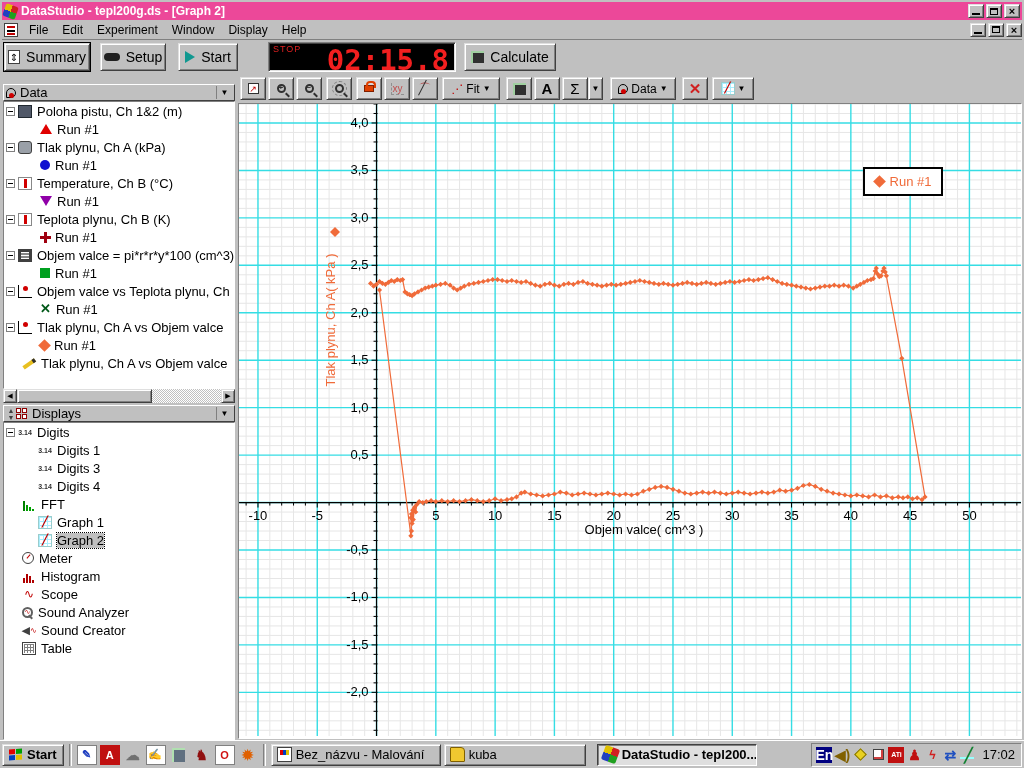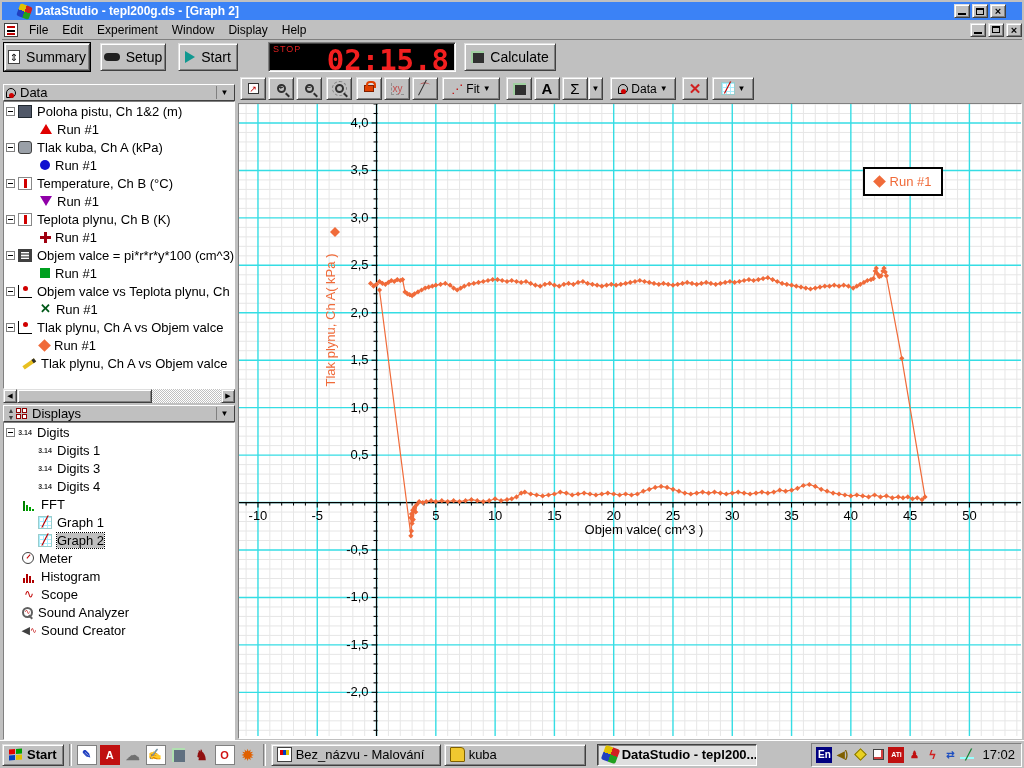--- a/index.html
+++ b/index.html
@@ -3,21 +3,21 @@
 <meta charset="utf-8">
 <style>
   * { margin:0; padding:0; box-sizing:border-box; }
   html,body { width:1024px; height:768px; overflow:hidden; }
   body { font-family:"Liberation Sans", sans-serif; font-size:12px; background:#c0c0c0; position:relative; }
 
   .raised { background:#c0c0c0; border:1px solid; border-color:#dfdfdf #404040 #404040 #dfdfdf; box-shadow: inset 1px 1px 0 #ffffff, inset -1px -1px 0 #808080; }
   .sunken { background:#fff; border:1px solid; border-color:#808080 #ffffff #ffffff #808080; box-shadow: inset 1px 1px 0 #404040, inset -1px -1px 0 #dfdfdf; }
 
   
-  #titlebar { position:absolute; left:2px; top:2px; right:2px; height:18px; background:#3b82f6; color:#fff; display:flex; align-items:center; padding:0 16px; }
+  #titlebar { position:absolute; left:2px; top:2px; right:2px; height:18px; background:#ec4899; color:#fff; display:flex; align-items:center; padding:0 2px; }
   #titlebar .title { font-weight:bold; font-size:12px; margin-left:4px; flex:1; white-space:nowrap; }
   .winbtn { width:16px; height:14px; margin-left:2px; display:inline-flex; align-items:center; justify-content:center; font-size:10px; font-weight:bold; color:#000; }
   .glyph-min { width:8px; height:3px; border-bottom:2px solid #000; margin-top:5px; }
   .glyph-rest { width:8px; height:7px; border:1px solid #000; border-top:2px solid #000; background:#c0c0c0; }
   .glyph-close { font-size:11px; line-height:10px; }
 
   
   #menubar { position:absolute; left:2px; top:20px; right:2px; height:20px; background:#c0c0c0; display:flex; align-items:center; border-bottom:1px solid #808080; box-shadow:0 1px 0 #ffffff;text-align:right; }
   .menu-item { padding:2px 7px; }
   .doc-icon { width:14px; height:14px; background:#fff; border:1px solid #404040; margin:0 4px 0 2px; position:relative; }
@@ -104,21 +104,21 @@
   .winflag i:nth-child(1){background:#e00000;} .winflag i:nth-child(2){background:#00a000;} .winflag i:nth-child(3){background:#0040c0;} .winflag i:nth-child(4){background:#e0c000;}
   .tsep { width:3px; height:22px; border-left:1px solid #808080; border-right:1px solid #fff; margin:0 2px; }
   .ql { width:20px; height:20px; display:flex; align-items:center; justify-content:center; font-size:11px; font-weight:bold; }
   .task { height:22px; display:flex; align-items:center; gap:4px; padding:2px 5px; font-size:13px; white-space:nowrap; overflow:hidden; }
   .task.active { border-color:#404040 #ffffff #ffffff #404040; box-shadow:inset 1px 1px 0 #808080; background:#dfdfdf; font-weight:bold; }
   .task .ticon16 { width:15px; height:15px; flex:none; }
   .folder16 { background:#f0c830; border:1px solid #806000; border-radius:1px 4px 1px 1px; }
   .paint16 { background:#fff; border:1px solid #404040; position:relative; } .paint16::after{ content:""; position:absolute; left:2px; top:2px; width:9px; height:5px; background:linear-gradient(90deg,#e00000 3px,#0040c0 3px 6px,#e0c000 6px); }
   .ds16 { background:conic-gradient(#d02020 0 25%, #20a020 0 50%, #2040c0 0 75%, #e0c000 0); border-radius:2px; transform:rotate(20deg); }
   #tray { height:24px; display:flex; align-items:center; gap:2px; padding:0 6px 0 4px; border:1px solid; border-color:#808080 #ffffff #ffffff #808080; margin-left:auto; }
-  .tray-ic { width:16px; height:16px; display:flex; align-items:center; justify-content:center; font-size:10px; font-weight:bold; }
+  .tray-ic { width:16px; height:16px; display:flex; align-items:center; justify-content:center; font-size:14px; font-weight:bold; }
   #clock { font-size:13px; margin-left:4px; }
 </style>
 </head>
 <body>
 
 <div id="titlebar">
   <span class="ds16" style="width:13px;height:13px;flex:none;"></span>
   <span class="title">DataStudio - tepl200g.ds - [Graph 2]</span>
   <span class="winbtn raised">
       <span class="glyph-min"></span>
@@ -246,21 +246,21 @@
         <span class="lbl">Poloha pistu, Ch 1&amp;2 (m)</span>
       </div>
     <div class="trow">
         <span class="indent1"></span>
         <span class="mark m-tu"></span>
         <span class="lbl">Run #1</span>
       </div>
     <div class="trow">
         <span class="expander indent0"></span>
         <span class="ticon i-press"></span>
-        <span class="lbl">Tlak kuba, Ch A (kPa)</span>
+        <span class="lbl">Tlak plynu, Ch A (kPa)</span>
       </div>
     <div class="trow">
         <span class="indent1"></span>
         <span class="mark m-ci"></span>
         <span class="lbl">Run #1</span>
       </div>
     <div class="trow">
         <span class="expander indent0"></span>
         <span class="ticon i-thermo"></span>
         <span class="lbl">Temperature, Ch B (°C)</span>
@@ -390,20 +390,25 @@
       </div>
     <div class="trow">
         <span class="indent1b"></span>
         <span class="ticon i-sa"></span>
         <span class="lbl">Sound Analyzer</span>
       </div>
     <div class="trow">
         <span class="indent1b"></span>
         <span class="ticon i-sc">◀<span style="color:#c00000;font-size:8px;">∿</span></span>
         <span class="lbl">Sound Creator</span>
+      </div>
+    <div class="trow">
+        <span class="indent1b"></span>
+        <span class="ticon i-table"></span>
+        <span class="lbl">Table</span>
       </div>
   </div>
 </div>
 
 <div id="plot-wrap">
   <svg id="plot-svg" width="782" height="632">
       <rect x="0" y="0" width="782" height="632" fill="#ffffff"></rect>
       <g>
         <line x1="7.114480667172096" y1="0" x2="7.114480667172096" y2="632" stroke="#e6e6e6" stroke-width="1"></line>
         <line x1="30.829416224412427" y1="0" x2="30.829416224412427" y2="632" stroke="#e6e6e6" stroke-width="1"></line>

